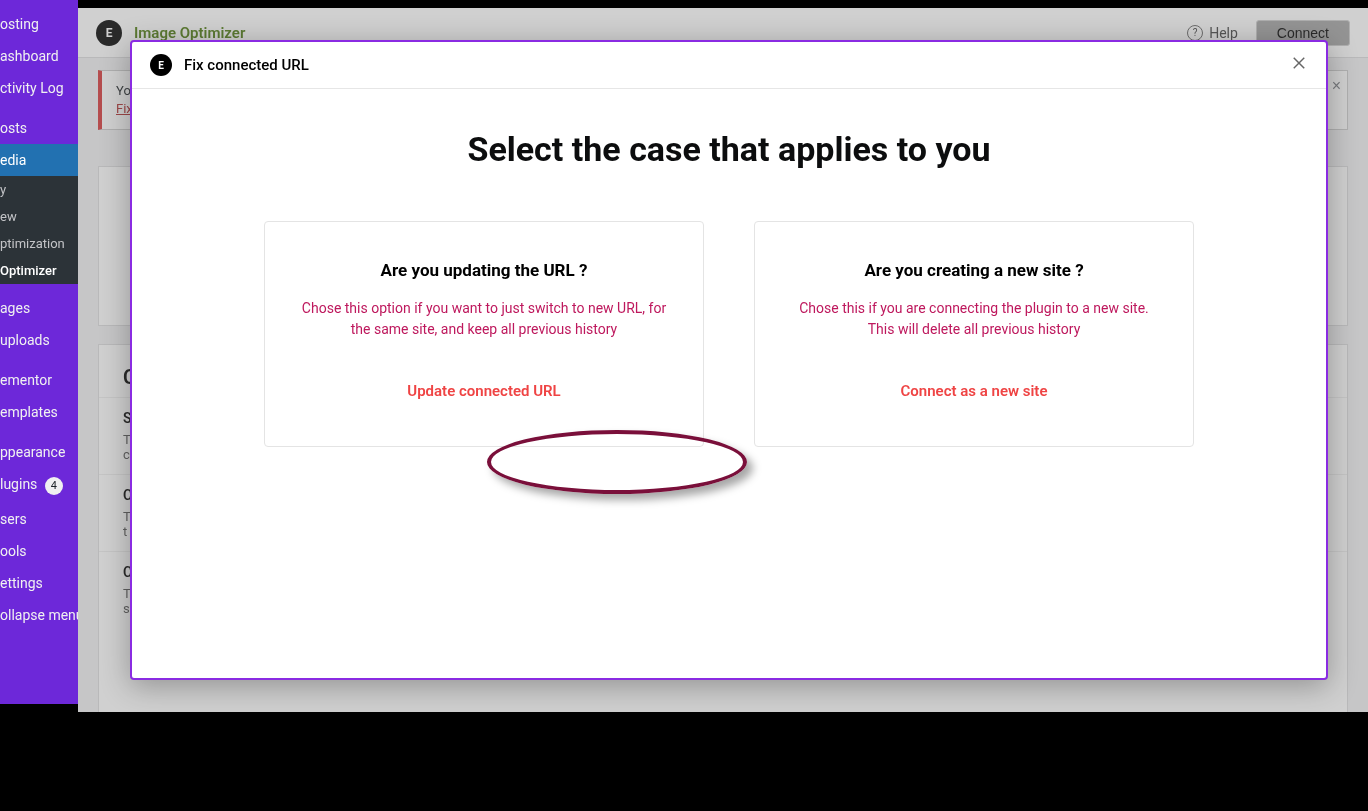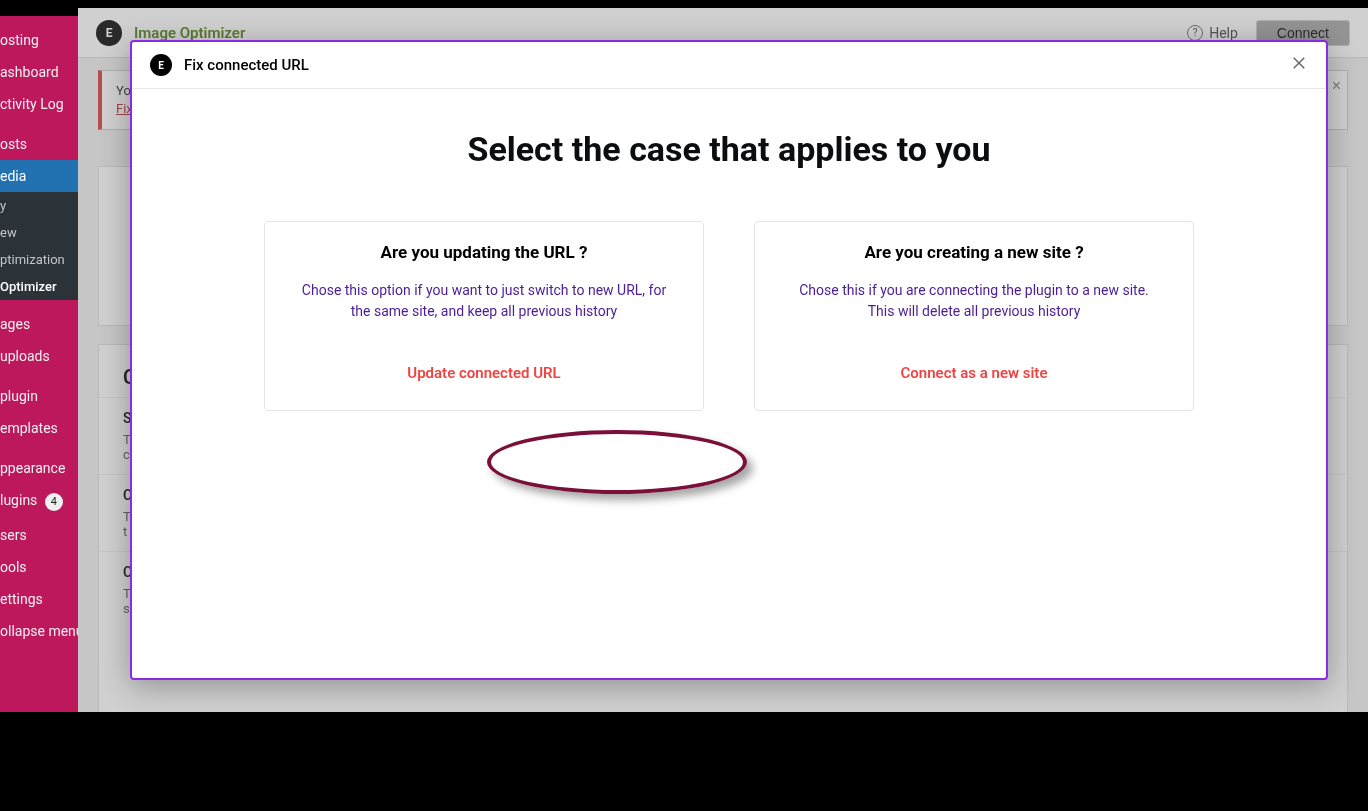--- a/index.html
+++ b/index.html
@@ -1,21 +1,21 @@
 <!DOCTYPE html>
 <html><head>
 <meta charset="utf-8">
 <style>
   * { box-sizing: border-box; margin: 0; padding: 0; }
   html, body { width: 1368px; height: 811px; overflow: hidden; font-family: -apple-system, BlinkMacSystemFont, "Segoe UI", Roboto, sans-serif; background: #000; }
   
   .viewport { position: relative; width: 1368px; height: 811px; background: #000; }
   .topbar-black { position: absolute; top: 0; left: 0; right: 0; height: 8px; background: #000; }
   
-  .sidebar { position: absolute; top: 16px; left: 0; width: 78px; height: 704px; background: #be185d; color: #f0f0f1; font-size: 14px; overflow: hidden; }
+  .sidebar { position: absolute; top: 0; left: 0; width: 78px; height: 704px; background: #6d28d9; color: #f0f0f1; font-size: 14px; overflow: hidden; }
   .sidebar-item { padding: 8px 10px 8px 0; text-align: left; white-space: nowrap; cursor: pointer; }
   .sidebar-item.gap-top { margin-top: 8px; }
   .sidebar-item.active { background: #2271b1; color: #fff; }
   .sidebar-item.submenu { background: #2c3338; font-size: 13px; color: #c3c4c7; padding: 6px 0 6px 0; }
   .sidebar-item.submenu.current { color: #fff; font-weight: 500; }
   .plugins-badge { display: inline-flex; align-items: center; justify-content: center; width: 18px; height: 18px; border-radius: 9px; background: #d63638; color: #fff; font-size: 11px; margin-left: 4px; background:#f0f0f1; color:#1d2327; }
   
   .content { position: absolute; top: 8px; left: 78px; right: 0; height: 704px; background: #f0f0f1; }
   .dim-overlay { position: absolute; inset: 0; background: rgba(120,120,120,0.35); z-index: 3; }
   
@@ -42,23 +42,23 @@
   
   .modal { position: absolute; top: 40px; left: 130px; right: 40px; height: 640px; background: #fff; border: 2px solid #8a2be2; border-radius: 4px; z-index: 10; box-shadow: 0 6px 30px rgba(0,0,0,0.3); display: flex; flex-direction: column; }
   .modal-header { display: flex; align-items: center; padding: 12px 18px; border-bottom: 1px solid #e6e6e6; }
   .modal-header .e-logo { width: 22px; height: 22px; font-size: 10px; }
   .modal-title { font-size: 15px; font-weight: 500; }
   .modal-close { margin-left: auto; cursor: pointer; color: #666; }
   .modal-close svg { width: 18px; height: 18px; }
   .modal-body { flex: 1; padding: 40px 60px; overflow: auto; }
   .modal-heading { text-align: center; font-size: 34px; font-weight: 700; color: #0c0d0e; margin-bottom: 52px; }
   .cards { display: flex; gap: 50px; justify-content: center; }
-  .card { width: 440px; border: 1px solid #e4e4e4; border-radius: 4px; padding: 20px 36px; text-align: center; }
+  .card { width: 440px; border: 1px solid #e4e4e4; border-radius: 4px; padding: 38px 36px; text-align: center; }
   .card-title { font-size: 17px; font-weight: 700; margin-bottom: 18px; }
-  .card-desc { font-size: 14px; color: #4c1d95; line-height: 1.5; margin-bottom: 34px; }
+  .card-desc { font-size: 14px; color: #be185d; line-height: 1.5; margin-bottom: 34px; }
   .card-action { color: #ef4444; font-size: 15px; font-weight: 600; cursor: pointer; display: inline-block; padding: 8px 14px; }
   
   .highlight-ellipse { position: absolute; width: 260px; height: 64px; border: 4px solid #7a0f3a; border-radius: 50%; left: 355px; top: 388px; box-shadow: 6px 6px 8px rgba(0,0,0,0.35); pointer-events: none; z-index: 11; }
   
   .bottom-black { position: absolute; bottom: 0; left: 0; right: 0; height: 99px; background: #000; z-index: 20; }
 </style>
 </head>
 <body>
 
 <div class="viewport">
@@ -69,21 +69,21 @@
     <div class="sidebar-item">ashboard</div>
     <div class="sidebar-item">ctivity Log</div>
     <div class="sidebar-item gap-top">osts</div>
     <div class="sidebar-item active">edia</div>
     <div class="sidebar-item submenu">y</div>
     <div class="sidebar-item submenu">ew</div>
     <div class="sidebar-item submenu">ptimization</div>
     <div class="sidebar-item submenu current"> Optimizer</div>
     <div class="sidebar-item gap-top">ages</div>
     <div class="sidebar-item">uploads</div>
-    <div class="sidebar-item gap-top">plugin</div>
+    <div class="sidebar-item gap-top">ementor</div>
     <div class="sidebar-item">emplates</div>
     <div class="sidebar-item gap-top">ppearance</div>
     <div class="sidebar-item">
       <span>lugins</span>
       <span class="plugins-badge">4</span>
     </div>
     <div class="sidebar-item">sers</div>
     <div class="sidebar-item">ools</div>
     <div class="sidebar-item">ettings</div>
     <div class="sidebar-item">ollapse menu</div>

